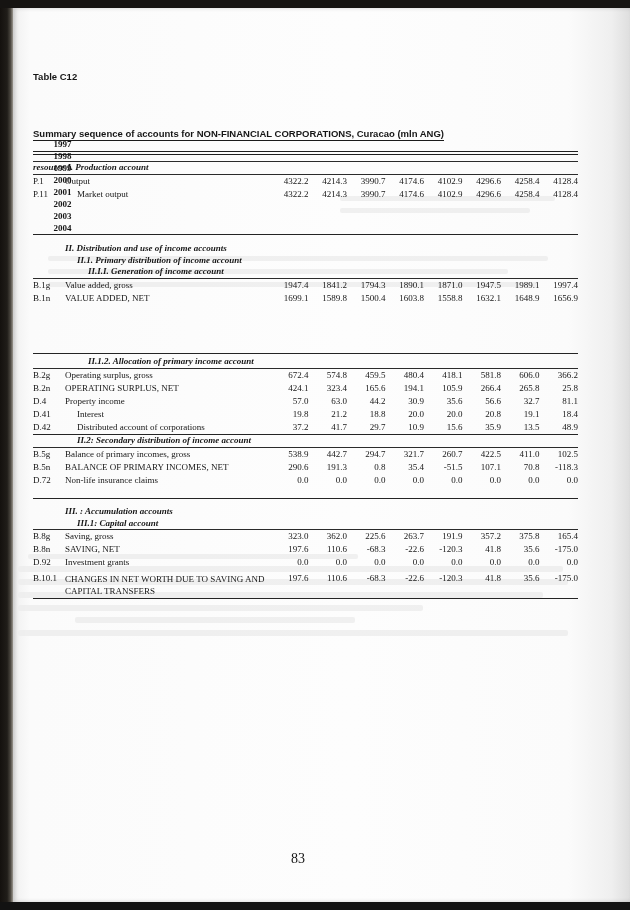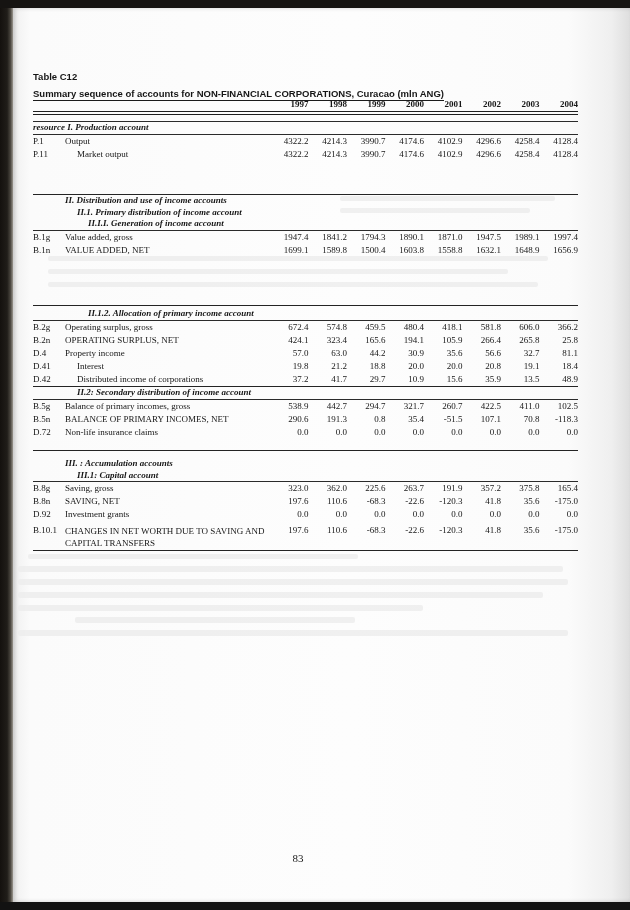--- a/index.html
+++ b/index.html
@@ -8,42 +8,42 @@
   .page{position:absolute;left:12px;top:8px;width:618px;height:894px;
         background:linear-gradient(90deg,#efefef 0%,#fbfbfb 3%,#fdfdfd 55%,#fbfbfb 90%,#efefef 97%,#dedede 100%);
         box-shadow:inset 3px 0 4px rgba(0,0,0,0.18);}
   .band-top{position:absolute;top:0;left:0;width:630px;height:8px;background:#161412;}
   .band-bottom{position:absolute;bottom:0;left:0;width:630px;height:8px;background:#121212;}
   .band-left{position:absolute;top:0;left:0;width:13px;height:910px;
         background:linear-gradient(90deg,#14110e 0%,#201d19 55%,#4a463f 80%,#9a968e 100%);}
   .content{position:absolute;left:21px;top:0;width:545px;}
   .tbl-label{margin-top:62px;font-family:"Liberation Sans",sans-serif;font-weight:bold;
         font-size:9.5px;line-height:13px;}
-  .title-row{height:14px;}
+  .title-row{height:14px;margin-top:40px;}
   .title{display:inline-block;font-family:"Liberation Sans",sans-serif;font-weight:bold;
         font-size:9.5px;line-height:13px;border-bottom:1.2px solid #1b1b1b;padding-bottom:0;}
-  .years-row{display:flex;margin-top:1px;height:12px;font-size:9px;font-weight:bold;}
+  .years-row{display:flex;margin-top:1px;height:12px;font-size:9px;font-weight:bold;flex-direction:column;}
   .y-spacer{width:237px;}
   .ycell{width:38.5px;text-align:right;line-height:12px;}
   .double-rule{height:2px;border-top:1.3px solid #1f1f1f;border-bottom:1.3px solid #1f1f1f;margin-top:1px;}
   .rule{height:1.6px;background:#242424;}
   .rule.thin{height:1px;background:#2b2b2b;}
   .shead{font-weight:bold;font-style:italic;font-size:9px;line-height:11.5px;white-space:nowrap;}
   .lvl0{padding-left:0;}.lvl1{padding-left:32px;}.lvl2{padding-left:44px;}.lvl3{padding-left:55px;}
   .trow{display:flex;align-items:flex-start;font-size:9px;line-height:13px;}
   .c-code{width:32px;flex:none;}
   .c-label{width:205px;flex:none;}
   .c-label.ind1{padding-left:12px;width:193px;}
   .num{width:38.5px;flex:none;text-align:right;}
   .trow.bold{font-weight:normal;}
   .trow.bold .c-label{line-height:12.5px;padding-top:0.5px;}
   .gap{width:100%;}
   .ghost{position:absolute;background:#ededed;border-radius:2px;filter:blur(0.5px);opacity:0.8;}
   .page-number{position:absolute;top:844px;left:0;width:572px;text-align:center;
-        font-size:11px;line-height:13px;}
+        font-size:14px;line-height:13px;}
 </style>
 </head>
 <body>
 
 <div class="scan">
   <div class="page">
     <div id="ghosts">
         <div class="ghost" style="left: 328px; top: 188px; width: 215px; height: 5px;"></div>
         <div class="ghost" style="left: 328px; top: 200px; width: 190px; height: 5px;"></div>
         <div class="ghost" style="left: 36px; top: 248px; width: 500px; height: 5px;"></div>
@@ -99,21 +99,21 @@
               <span class="num">3990.7</span>
               <span class="num">4174.6</span>
               <span class="num">4102.9</span>
               <span class="num">4296.6</span>
               <span class="num">4258.4</span>
               <span class="num">4128.4</span>
             </div>
             <div class="gap" style="height: 33px;"></div>
             <div class="rule"></div>
           </div>
-          <div class="section" style=" font-family: Liberation Serif, serif;">
+          <div class="section" style="margin-top: 8px; font-family: Liberation Serif, serif;">
             <div class="shead lvl1">II. Distribution and use of income accounts</div>
             <div class="shead lvl2">II.1. Primary distribution of income account</div>
             <div class="shead lvl3">II.I.I. Generation of income account</div>
             <div class="rule thin"></div>
             <div class="trow">
               <span class="c-code">B.1g</span>
               <span class="c-label">Value added, gross</span>
               <span class="num">1947.4</span>
               <span class="num">1841.2</span>
               <span class="num">1794.3</span>
@@ -184,21 +184,21 @@
               <span class="num">21.2</span>
               <span class="num">18.8</span>
               <span class="num">20.0</span>
               <span class="num">20.0</span>
               <span class="num">20.8</span>
               <span class="num">19.1</span>
               <span class="num">18.4</span>
             </div>
             <div class="trow">
               <span class="c-code">D.42</span>
-              <span class="c-label ind1">Distributed income of corporations</span>
+              <span class="c-label ind1">Distributed account of corporations</span>
               <span class="num">37.2</span>
               <span class="num">41.7</span>
               <span class="num">29.7</span>
               <span class="num">10.9</span>
               <span class="num">15.6</span>
               <span class="num">35.9</span>
               <span class="num">13.5</span>
               <span class="num">48.9</span>
             </div>
             <div class="rule"></div>

